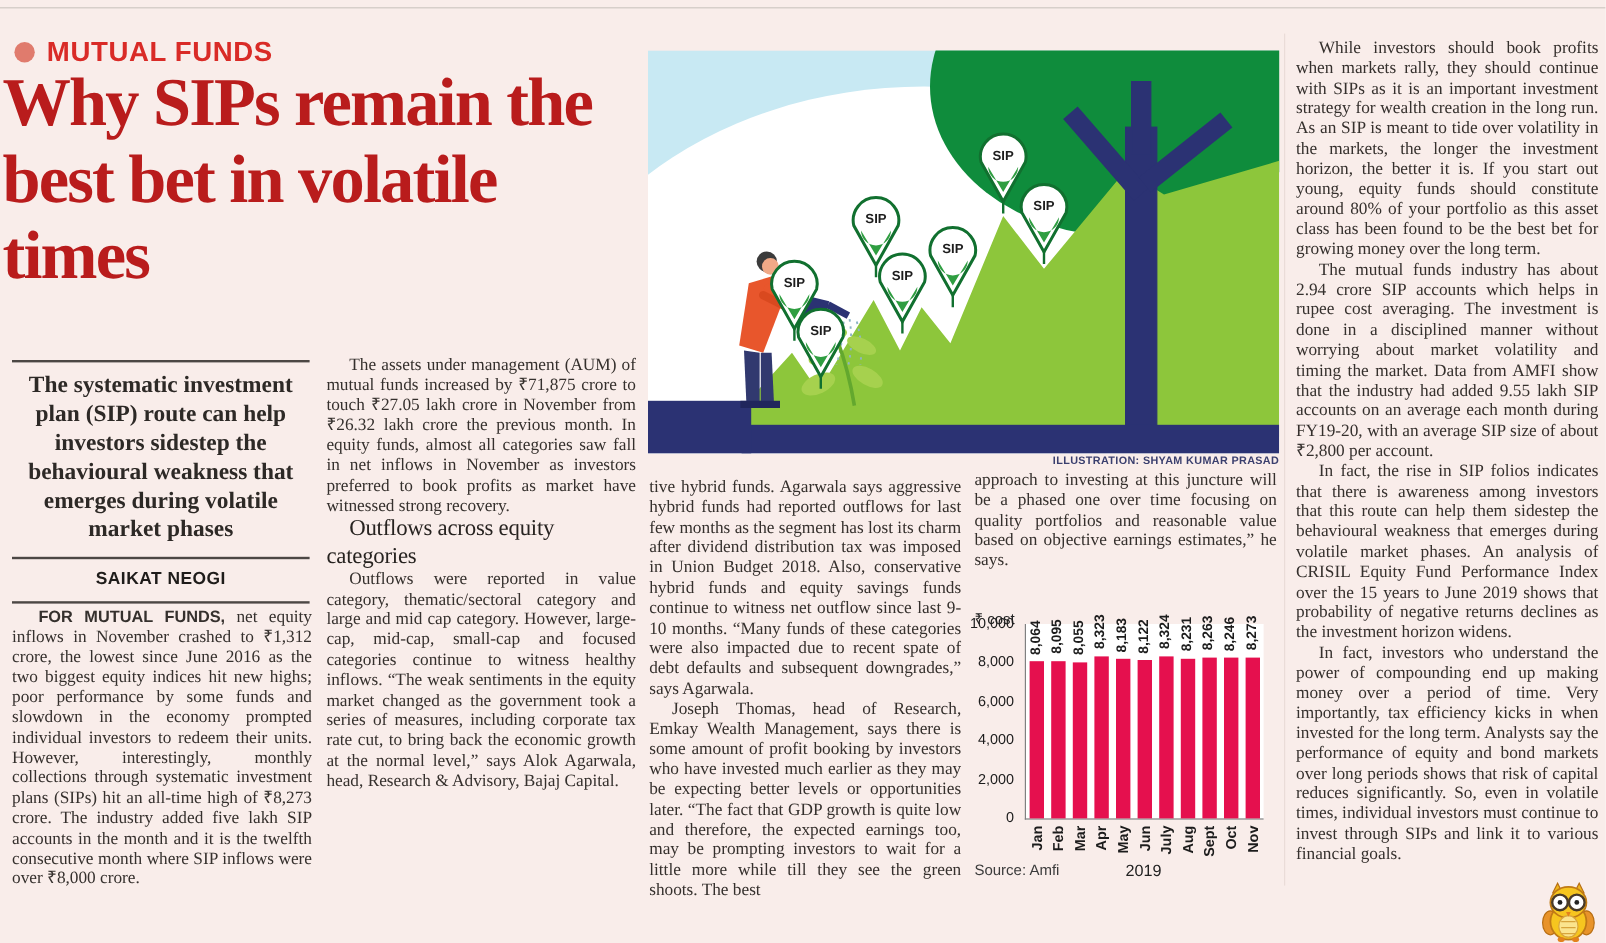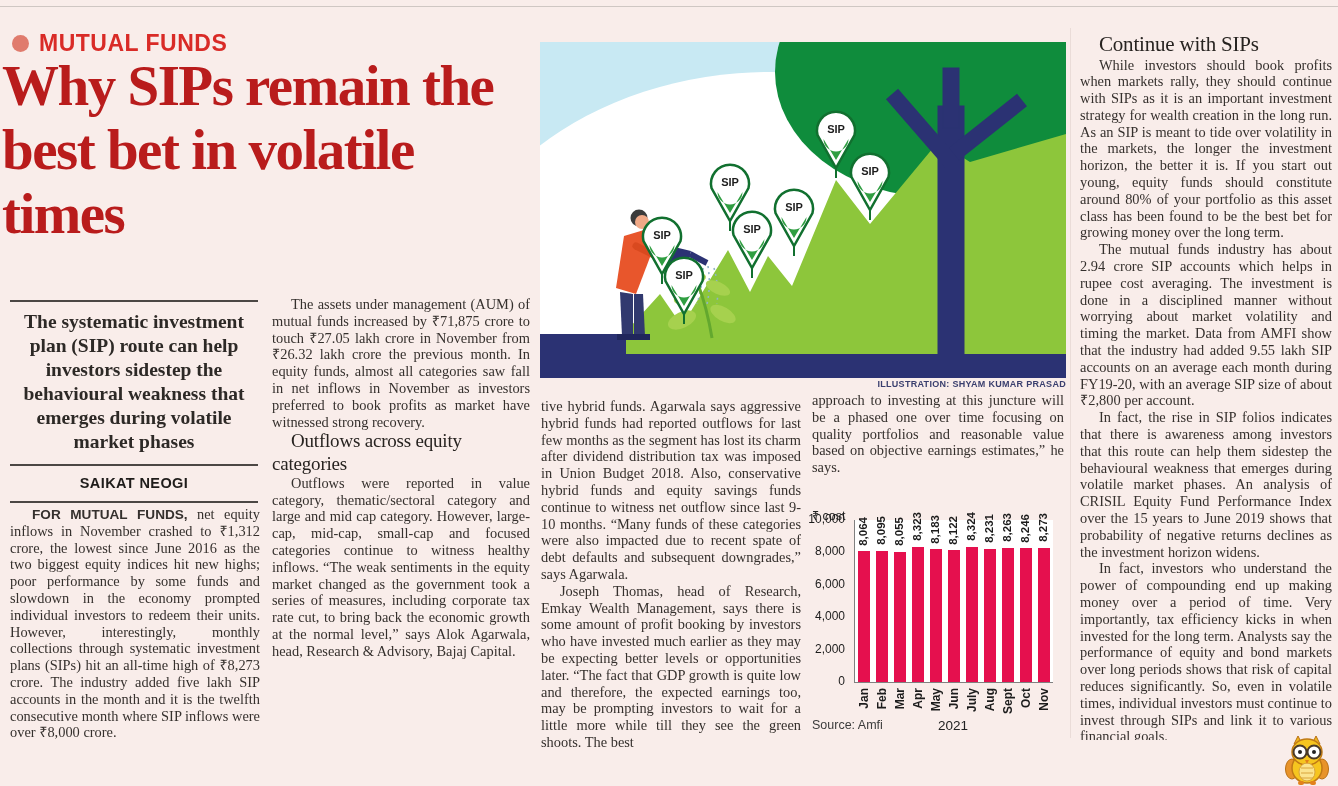--- a/index.html
+++ b/index.html
@@ -262,28 +262,27 @@
           <span class="bar-val" style="bottom: 139.585px;">8,246</span>
           <div class="bar" style="height: 133.585px; background: rgb(229, 16, 78);"></div>
           <span class="bar-cat">Oct</span>
         </div>
         <div class="bar-col">
           <span class="bar-val" style="bottom: 140.023px;">8,273</span>
           <div class="bar" style="height: 134.023px; background: rgb(229, 16, 78);"></div>
           <span class="bar-cat">Nov</span>
         </div>
       </div>
-    <div class="chart-year">2021</div>
+    <div class="chart-year">2019</div>
     <div class="chart-source">Source: Amfi</div>
   </div>
 
   <div class="divider-v"></div>
 
   <div class="col col5">
-    <p class="subhead first">Continue with SIPs</p>
     <p>While investors should book profits when markets rally, they should continue with SIPs as it is an important investment strategy for wealth creation in the long run. As an SIP is meant to tide over volatility in the markets, the longer the investment horizon, the better it is. If you start out young, equity funds should constitute around 80% of your portfolio as this asset class has been found to be the best bet for growing money over the long term.</p>
     <p>The mutual funds industry has about 2.94 crore SIP accounts which helps in rupee cost averaging. The investment is done in a disciplined manner without worrying about market volatility and timing the market. Data from AMFI show that the industry had added 9.55 lakh SIP accounts on an average each month during FY19-20, with an average SIP size of about ₹2,800 per account.</p>
     <p>In fact, the rise in SIP folios indicates that there is awareness among investors that this route can help them sidestep the behavioural weakness that emerges during volatile market phases. An analysis of CRISIL Equity Fund Performance Index over the 15 years to June 2019 shows that probability of negative returns declines as the investment horizon widens.</p>
     <p>In fact, investors who understand the power of compounding end up making money over a period of time. Very importantly, tax efficiency kicks in when invested for the long term. Analysts say the performance of equity and bond markets over long periods shows that risk of capital reduces significantly. So, even in volatile times, individual investors must continue to invest through SIPs and link it to various financial goals.</p>
   </div>
 
 
   <svg class="owl" viewBox="0 0 54 50">
     <path d="M14,9 L18,1 L22,9 Z" fill="#f0b71e" stroke="#b86f14" stroke-width="1"></path>
     <path d="M32,9 L36,1 L40,9 Z" fill="#f0b71e" stroke="#b86f14" stroke-width="1"></path>

